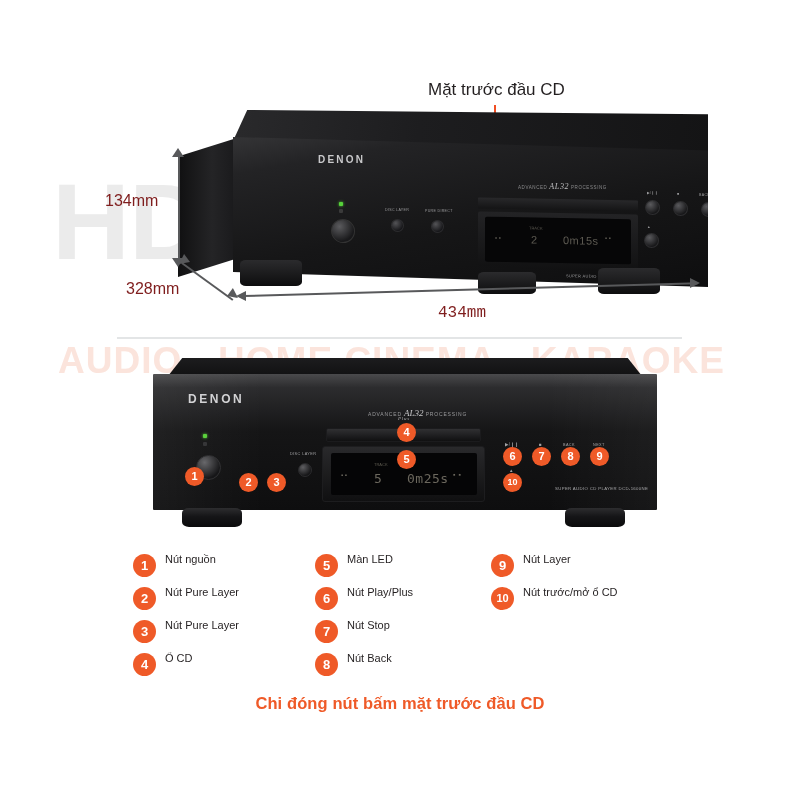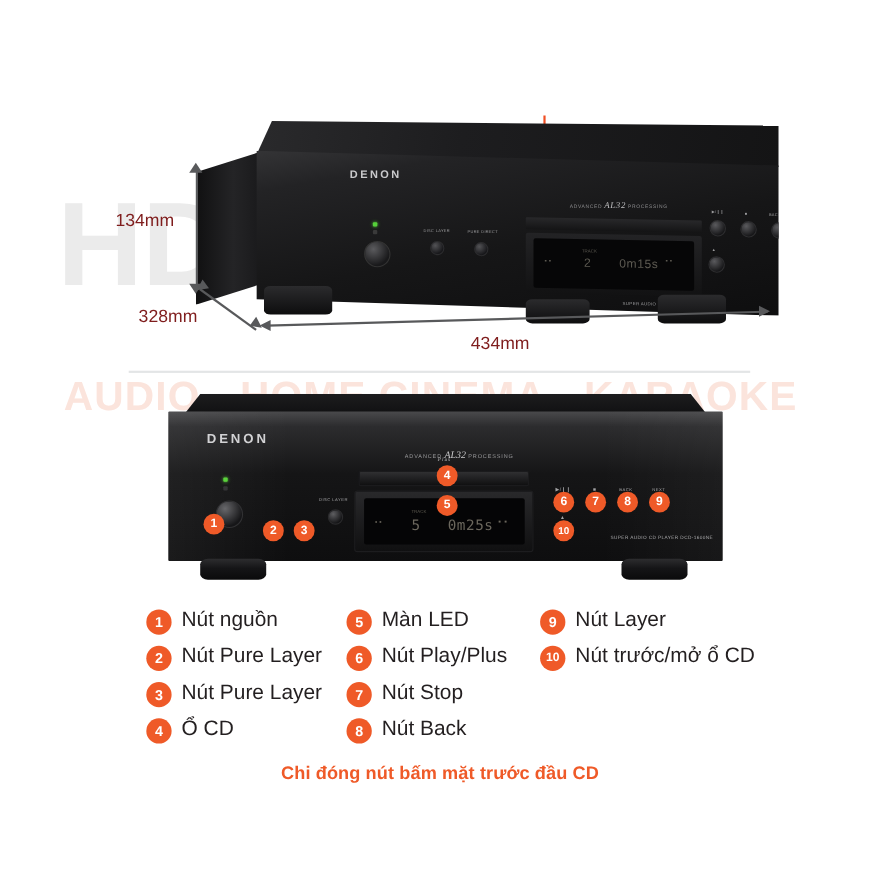--- a/index.html
+++ b/index.html
@@ -148,38 +148,39 @@
   .badge-dev{width:19px;height:19px;font-size:11px;}
   .badge-dev.wide{width:19px;height:19px;font-size:9px;}
   .badge-lg{width:23px;height:23px;font-size:13px;}
   .badge-lg.ten{font-size:11px;}
 
   
   #legend{position:absolute;left:133px;top:551px;width:560px;}
   .lg-col{position:absolute;top:0;}
   .lg-row{position:relative;height:33px;}
   .lg-row .badge-lg{left:0;top:3px;}
-  .lg-txt{position:absolute;left:32px;top:2px;font-size:19px;color:#231f20;
+  .lg-txt{position:absolute;left:32px;top:2px;font-size:11px;color:#231f20;
       white-space:nowrap;}
 
   
   #foot-title{position:absolute;left:0;top:694px;width:800px;text-align:center;
       font-size:16.5px;font-weight:bold;color:#ef5a28;letter-spacing:.1px;}
 </style>
 </head>
 <body>
 
 <div id="stage">
 
   <div class="wm wm-main">
     <span class="wm-hd">HD</span><span class="wm-radio">RADI</span><span class="wm-radio">O</span>
   </div>
   <div class="wm-o-ring"></div>
   <div class="wm wm-sub">AUDIO - HOME CINEMA - KARAOKE</div>
 
+  <div class="callout-text">Mặt trước đầu CD</div>
   <div class="callout-line"></div>
   <div class="callout-dot"></div>
 
   <div id="dev-top">
     <div class="t-top-face"></div>
     <div class="t-side"></div>
     <div class="t-front">
       <div class="t-denon">DENON</div>
 
       <div class="t-al32">
@@ -228,21 +229,21 @@
   <div class="dim-t" style="left:105px;top:192px;">134mm</div>
   <div class="arrow-v" style="left:178px;top:152px;height:110px;"></div>
   <div class="ah" style="left:172px;top:148px;border-left:6px solid transparent;border-right:6px solid transparent;border-bottom:9px solid #58595b;"></div>
   <div class="ah" style="left:172px;top:258px;border-left:6px solid transparent;border-right:6px solid transparent;border-top:9px solid #58595b;"></div>
 
   <div class="dim-t" style="left:126px;top:280px;">328mm</div>
   <div class="arrow-h" style="left:182px;top:262px;width:63px;transform:rotate(36deg);transform-origin:left center;"></div>
   <div class="ah" style="left:178px;top:256px;border-top:5px solid transparent;border-bottom:5px solid transparent;border-right:10px solid #58595b;transform:rotate(-36deg);"></div>
   <div class="ah" style="left:229px;top:290px;border-top:5px solid transparent;border-bottom:5px solid transparent;border-left:10px solid #58595b;transform:rotate(36deg);"></div>
 
-  <div class="dim-t" style="left:428px;top:304px;">434mm</div>
+  <div class="dim-t" style="left:438px;top:304px;font-family:Liberation Mono, monospace;">434mm</div>
   <div class="arrow-h" style="left:243px;top:295px;width:455px;transform:rotate(-1.6deg);transform-origin:left center;"></div>
   <div class="ah" style="left:236px;top:291px;border-top:5px solid transparent;border-bottom:5px solid transparent;border-right:10px solid #58595b;"></div>
   <div class="ah" style="left:690px;top:278px;border-top:5px solid transparent;border-bottom:5px solid transparent;border-left:10px solid #58595b;"></div>
 
   <div class="divider"></div>
 
   <div id="dev-bot">
     <div class="b-top"></div>
     <div class="b-face"></div>
 

